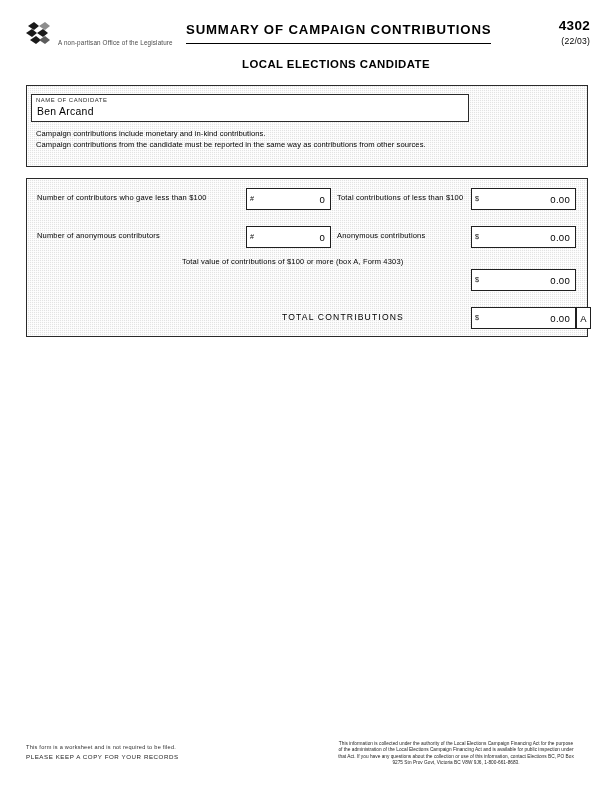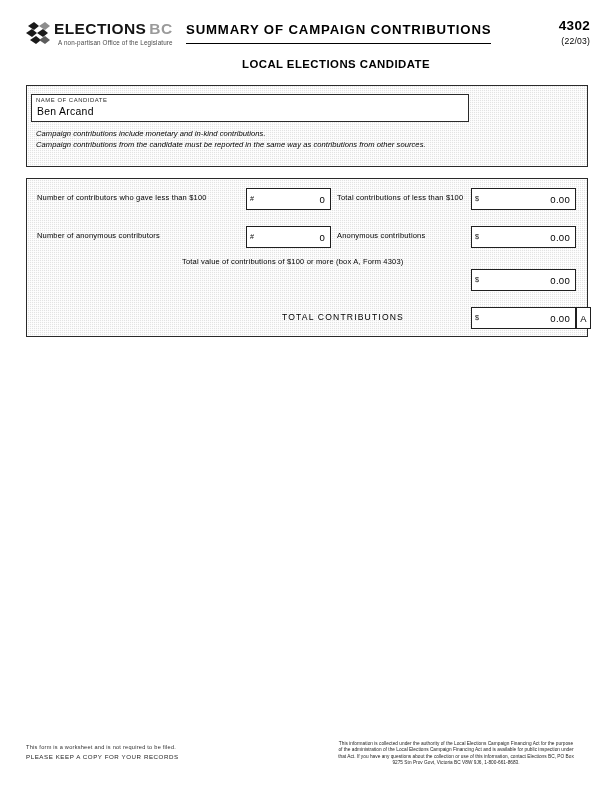--- a/index.html
+++ b/index.html
@@ -152,21 +152,20 @@
     letter-spacing: 0.3px;
     white-space: nowrap;
   }
 
   
   .instructions {
     position: absolute;
     left: 9px;
     top: 43px;
     width: 545px;
-    font-style: italic;
   }
   .instructions p {
     margin: 0 0 1.6px 0;
     font-size: 7.6px;
     line-height: 9.6px;
     letter-spacing: 0.05px;
     white-space: nowrap;
   }
 
   
@@ -261,23 +260,20 @@
 
   <div class="logo-block">
     <svg class="logo-mark" viewBox="0 0 26 24">
       <polygon points="2,5 8,1 13,5 8,9" fill="#1a1a1a"></polygon>
       <polygon points="13,5 19,1 24,5 19,9" fill="#8d8d8d"></polygon>
       <polygon points="0,12 6,8 11,12 6,16" fill="#1a1a1a"></polygon>
       <polygon points="11,12 17,8 22,12 17,16" fill="#1a1a1a"></polygon>
       <polygon points="4,19 10,15 15,19 10,23" fill="#1a1a1a"></polygon>
       <polygon points="13,19 19,15 24,19 19,23" fill="#5c5c5c"></polygon>
     </svg>
-    <div class="logo-wordmark">
-      <span class="lw-main">ELECTIONS</span><span class="lw-bc">BC</span>
-    </div>
     <div class="logo-tagline">A non-partisan Office of the Legislature</div>
   </div>
 
   <div class="title-wrap">
     <div class="title-main">SUMMARY OF CAMPAIGN CONTRIBUTIONS</div>
     <div class="title-sub">LOCAL ELECTIONS CANDIDATE</div>
   </div>
 
   <div class="form-no">
     <div class="form-no-num">4302</div>

